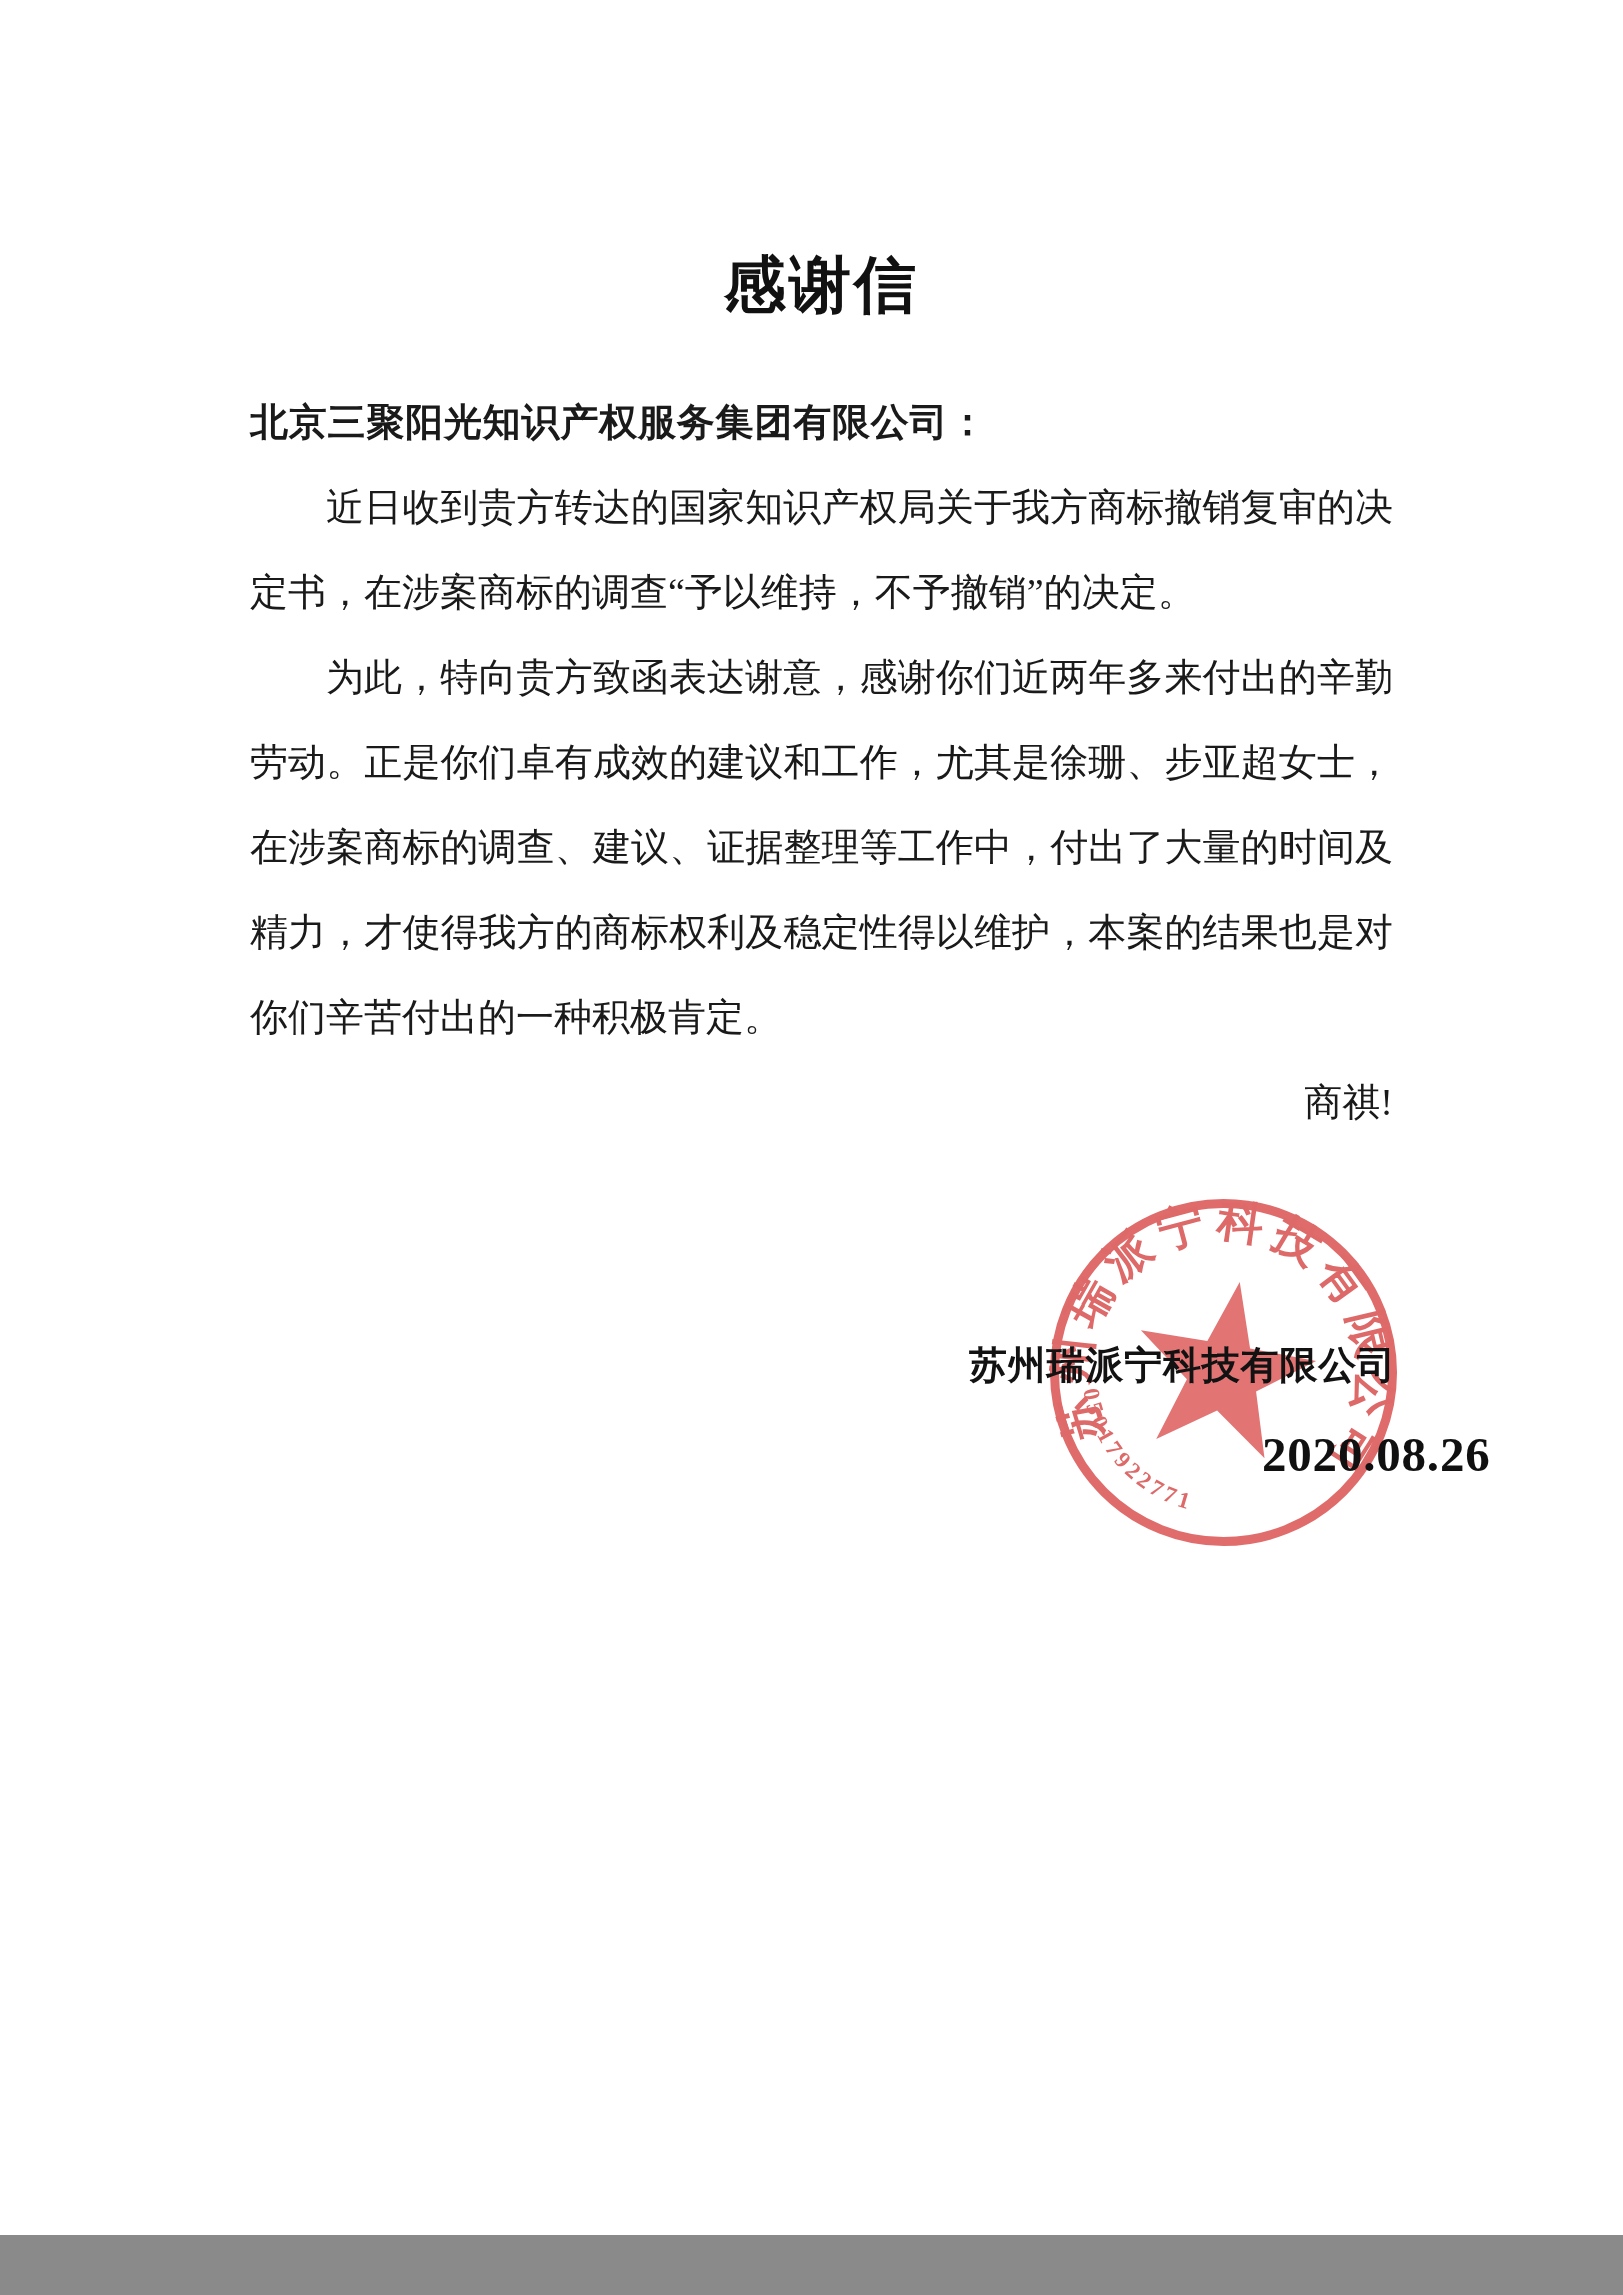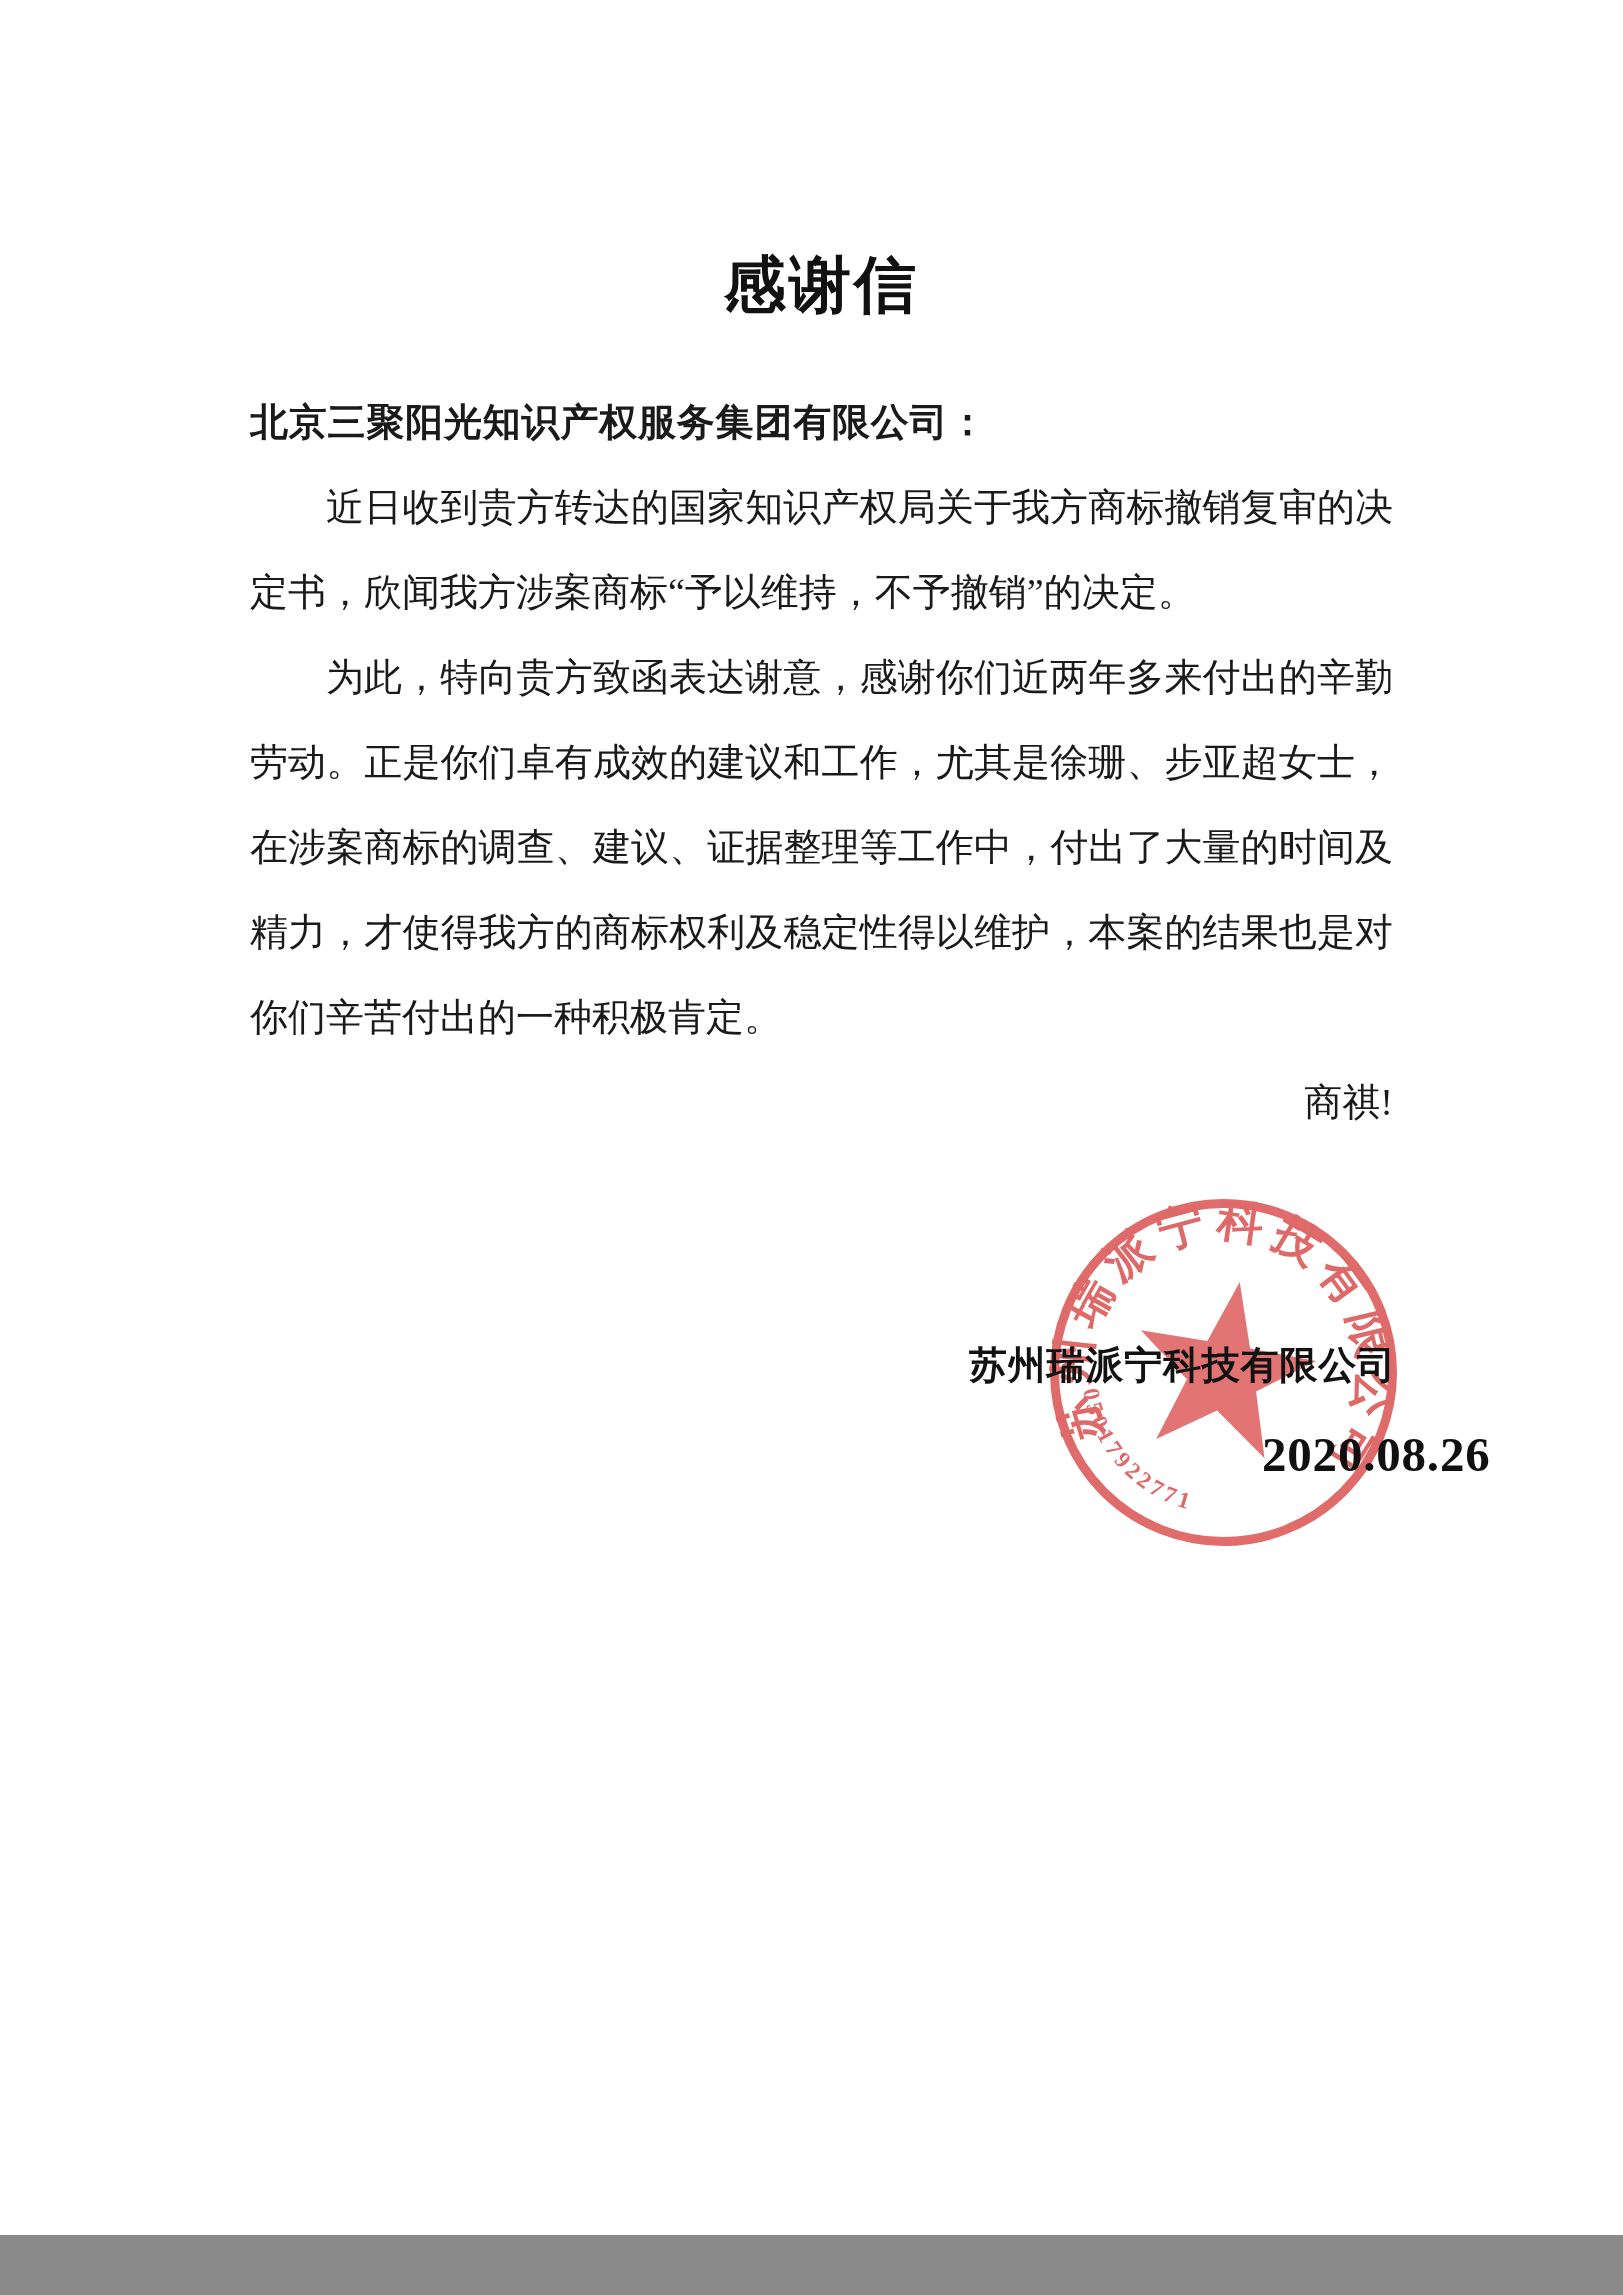--- a/index.html
+++ b/index.html
@@ -84,21 +84,21 @@
 </style>
 </head>
 <body>
 
 <div class="page">
 
   <h1 class="title">感谢信</h1>
 
   <div class="content">
     <div class="addressee">北京三聚阳光知识产权服务集团有限公司：</div>
-    <p class="body-para">近日收到贵方转达的国家知识产权局关于我方商标撤销复审的决定书，欣闻我方涉案商标“予以维持，不予撤销”的决定。</p>
+    <p class="body-para">近日收到贵方转达的国家知识产权局关于我方商标撤销复审的决定书，在涉案商标的调查“予以维持，不予撤销”的决定。</p>
     <p class="body-para">为此，特向贵方致函表达谢意，感谢你们近两年多来付出的辛勤劳动。正是你们卓有成效的建议和工作，尤其是徐珊、步亚超女士，在涉案商标的调查、建议、证据整理等工作中，付出了大量的时间及精力，才使得我方的商标权利及稳定性得以维护，本案的结果也是对你们辛苦付出的一种积极肯定。</p>
     <div class="closing-wish">商祺!</div>
   </div>
 
   <svg class="seal" viewBox="0 0 440 440" aria-hidden="true">
     <defs>
       <path id="seal-ring-path" d="M 74.3,297.5 A 165,165 0 1 1 365.7,142.5 A 165,165 0 1 1 74.3,297.5" fill="none"></path>
       <path id="seal-serial-path" d="M 49.3,241 A 172,172 0 0 0 178.4,386.9" fill="none"></path>
     </defs>
     <g opacity="0.87">

